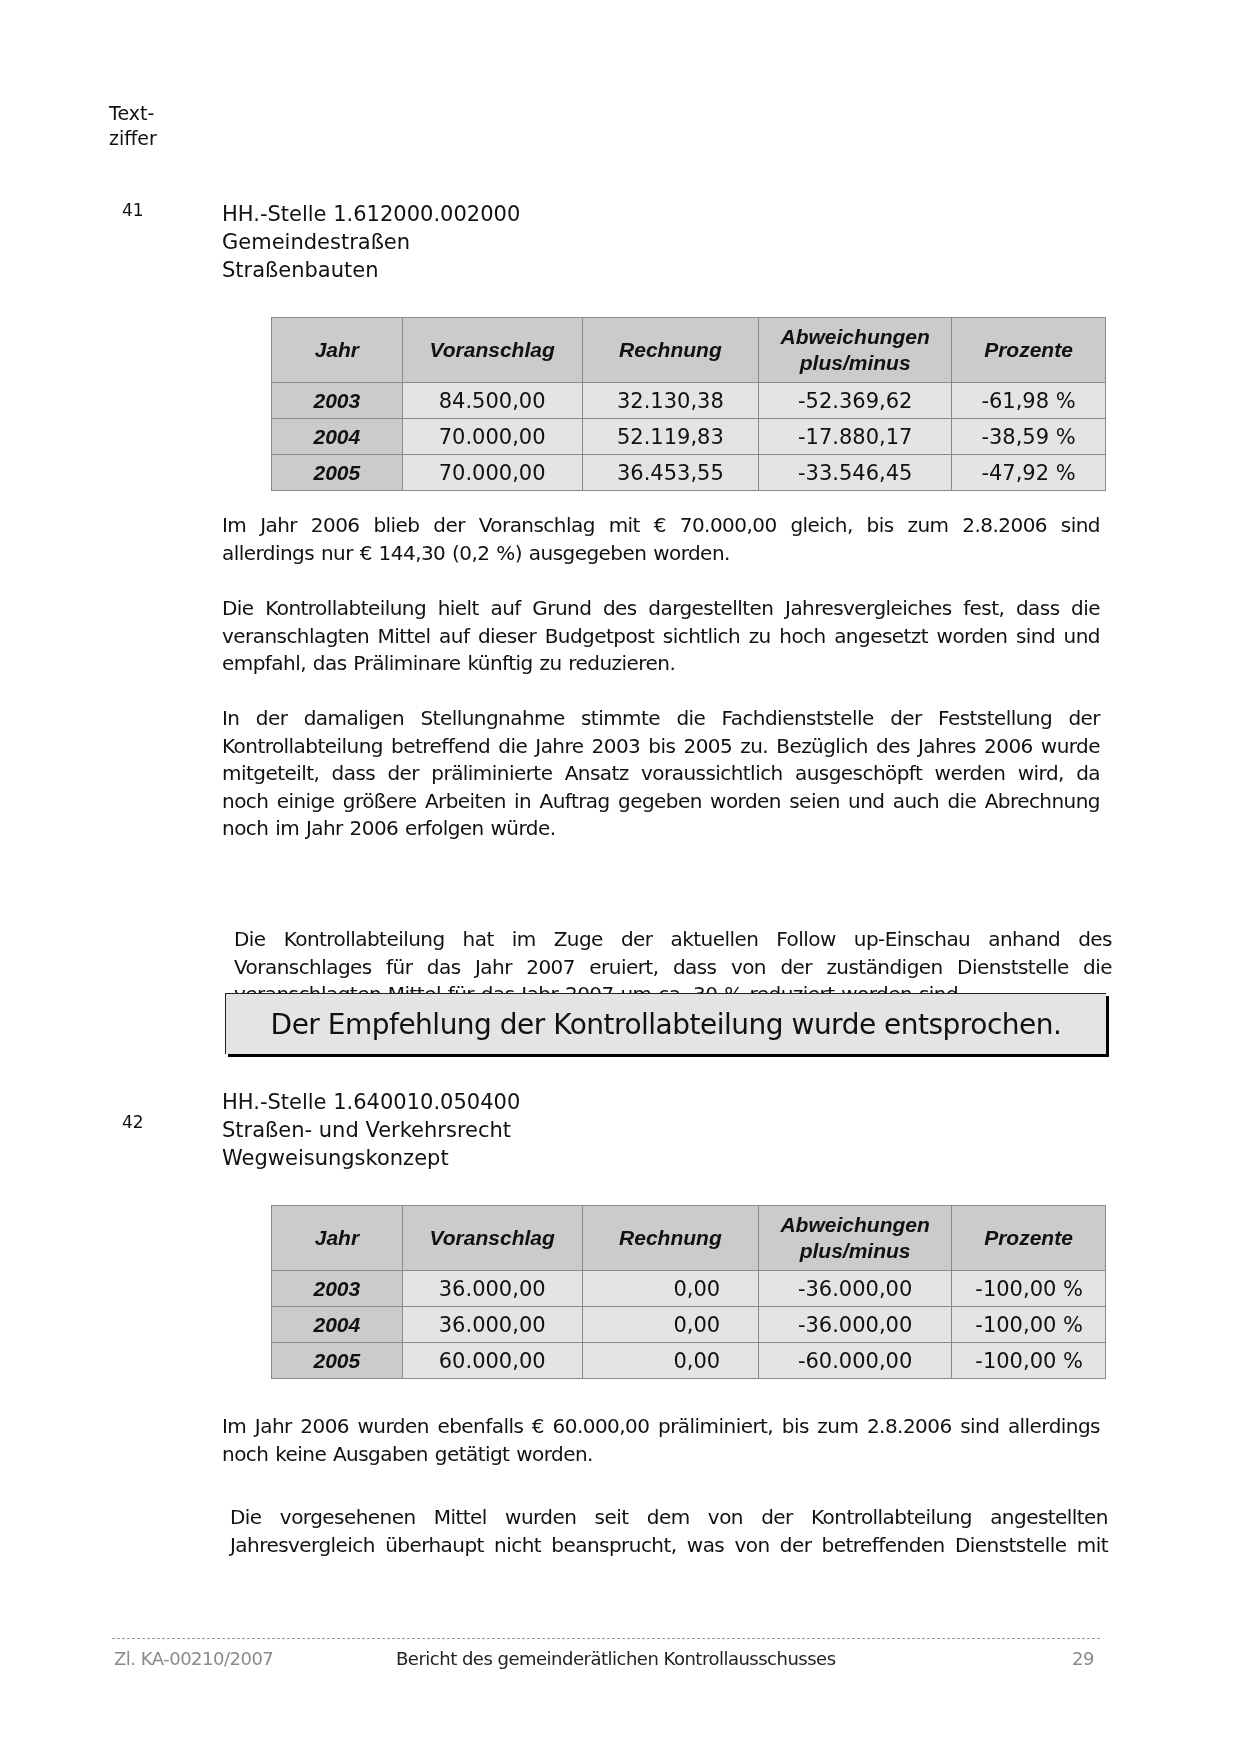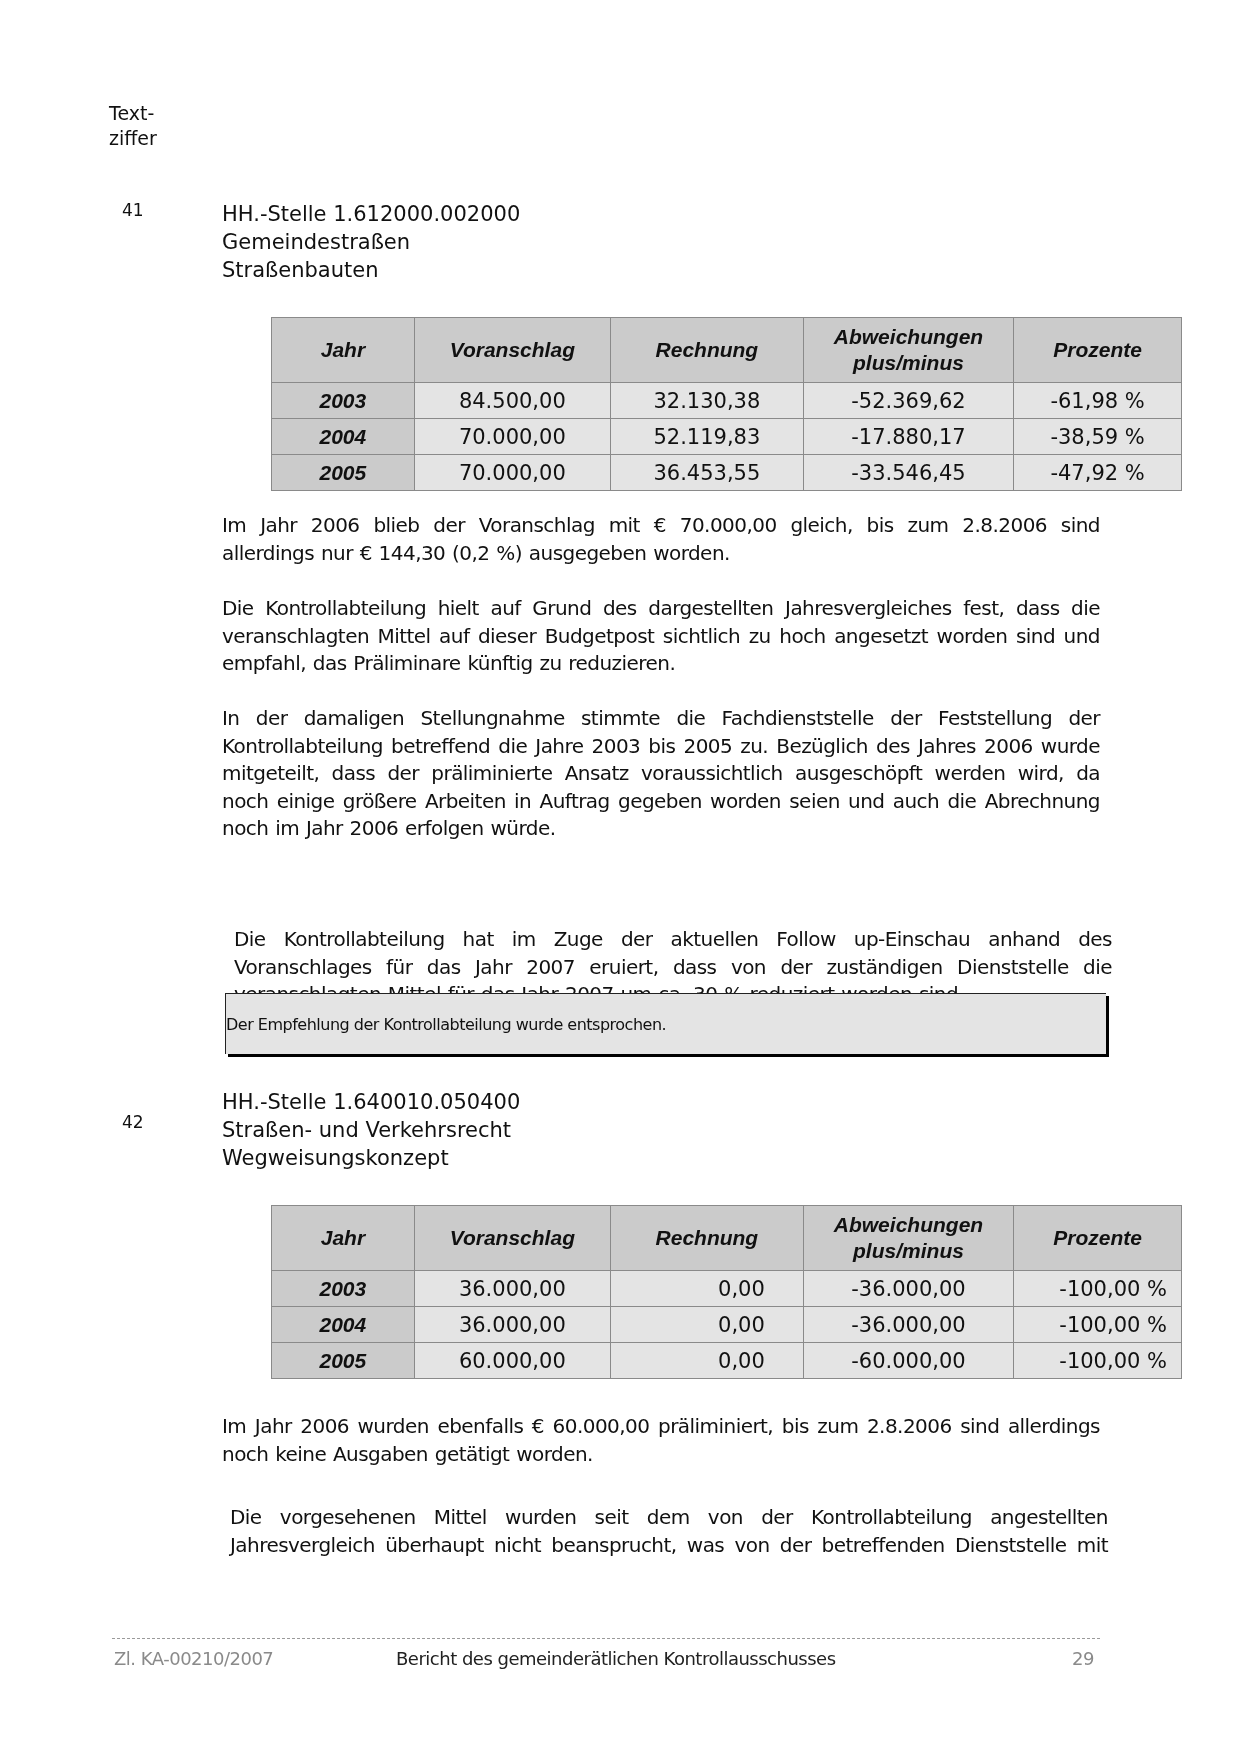--- a/index.html
+++ b/index.html
@@ -12,49 +12,49 @@
       font-size: 19px; line-height: 25px; color: #111;
     }
     .section-num {
       position: absolute; left: 122px; font-size: 17px; color: #111;
     }
     .heading {
       position: absolute; left: 222px; font-size: 21px; line-height: 28px; color: #111;
     }
     .heading div { white-space: nowrap; }
     table.data {
-      position: absolute; left: 271px; width: 911px;
+      position: absolute; left: 271px; width: 835px;
       border-collapse: collapse; font-size: 21px;
     }
     table.data th {
       background: #cbcbcb; font-family: "Liberation Sans", sans-serif;
       font-style: italic; font-weight: bold; font-size: 21px;
       border: 1px solid #8a8a8a; height: 64px; line-height: 26px;
       text-align: center; padding: 0 4px;
     }
     table.data td {
       background: #e4e4e4; border: 1px solid #8a8a8a; height: 35px;
-      text-align: center; padding: 0 14px; white-space: nowrap;
+      text-align: center; padding: 0 22px; white-space: nowrap;
     }
     table.data td.year {
       background: #cbcbcb; font-family: "Liberation Sans", sans-serif;
       font-style: italic; font-weight: bold;
     }
     table.data td.right { text-align: right; padding-right: 38px; }
     table.data td.left { text-align: right; padding-left: 10px; }
     .para {
       position: absolute; left: 222px; width: 878px;
       font-size: 20px; line-height: 27.5px; text-align: justify; color: #111;
       font-family: "DejaVu Sans", sans-serif; letter-spacing: -0.55px; word-spacing: 1px;
     }
     .note-box {
       position: absolute; left: 225px; top: 993px; width: 880px; height: 60px;
       background: #e4e4e4; border-top: 1px solid #222; border-left: 1px solid #222;
-      box-shadow: 3px 3px 0 #000; display: flex; align-items: center; justify-content: flex-start;
-      font-size: 16px; letter-spacing: -0.5px;
+      box-shadow: 3px 3px 0 #000; display: flex; align-items: center; justify-content: center;
+      font-size: 28px; letter-spacing: -0.5px;
     }
     .footer-line {
       position: absolute; left: 112px; top: 1638px; width: 988px;
       border-top: 1px dashed #9a9a9a;
     }
     .footer {
       position: absolute; top: 1648px; font-size: 18px; letter-spacing: -0.5px;
     }
     .footer.left { left: 114px; color: #8a8a8a; }
     .footer.center { left: 396px; color: #222; }

